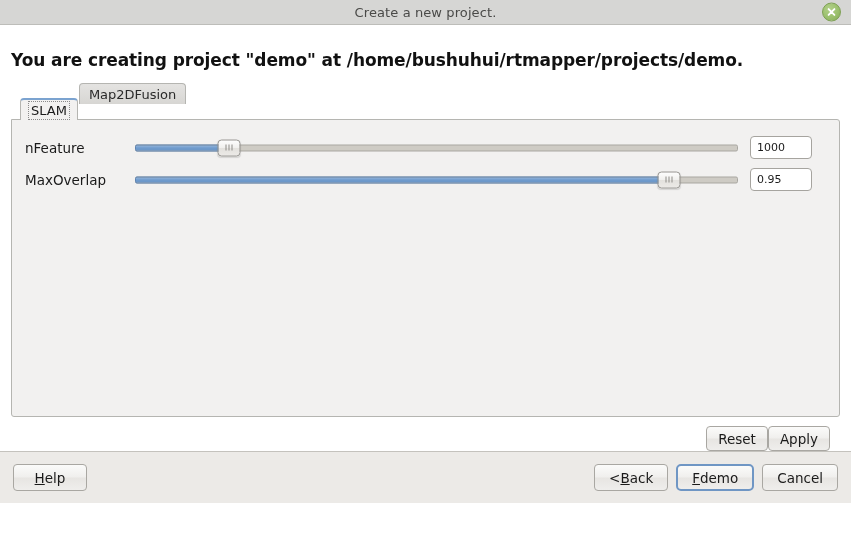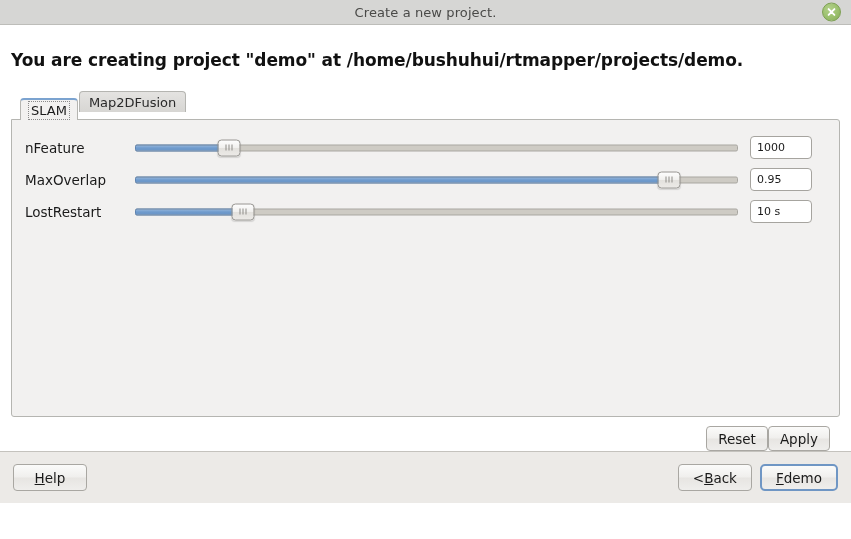--- a/index.html
+++ b/index.html
@@ -86,21 +86,21 @@
     font-size: 13px;
     color: #1a1a1a;
     border: 1px solid #b5b5b1;
     border-bottom: none;
     border-radius: 4px 4px 0 0;
     cursor: pointer;
   }
   .tab.inactive {
     background: linear-gradient(to bottom, #e4e3e1 0%, #d7d6d3 100%);
     height: 21px;
-    margin-bottom: 8px;
+    margin-bottom: 16px;
     color: #2a2a2a;
     text-align: right;
   }
   .tab.active {
     background: #f2f1f0;
     border-top: 2px solid #7ba3d0;
     z-index: 3;
     margin-right: 1px;
   }
   .tab.active .tab-label {
@@ -294,33 +294,20 @@
           <div class="fill" id="fill-1" style="width: 88.6%;"></div>
           <div class="handle" id="handle-1" style="left: 88.6%;">
               <i></i>
               <i></i>
               <i></i>
             </div>
         </div>
         <input class="value-field" type="text" id="value-1" value="0.95" style="">
       </div>
 
-      <div class="row">
-        <div class="row-label">LostRestart</div>
-        <div class="slider">
-          <div class="groove"></div>
-          <div class="fill" id="fill-2" style="width: 17.9%;"></div>
-          <div class="handle" id="handle-2" style="left: 17.9%;">
-              <i></i>
-              <i></i>
-              <i></i>
-            </div>
-        </div>
-        <input class="value-field" type="text" id="value-2" value="10 s" style="">
-      </div>
 
     </div>
 
     <div class="panel-actions">
       <button class="btn">Reset</button>
       <button class="btn">Apply</button>
     </div>
 
   </div>
 
@@ -336,16 +323,17 @@
       <button class="btn">
         <span>&lt; </span>
           <span class="mn">B</span>
           <span>ack</span>
       </button>
       <button class="btn default">
         <span></span>
           <span class="mn">F</span>
           <span>demo</span>
       </button>
+      <button class="btn">Cancel</button>
     </div>
   </div>
 
 </div>
 
 </body></html>

